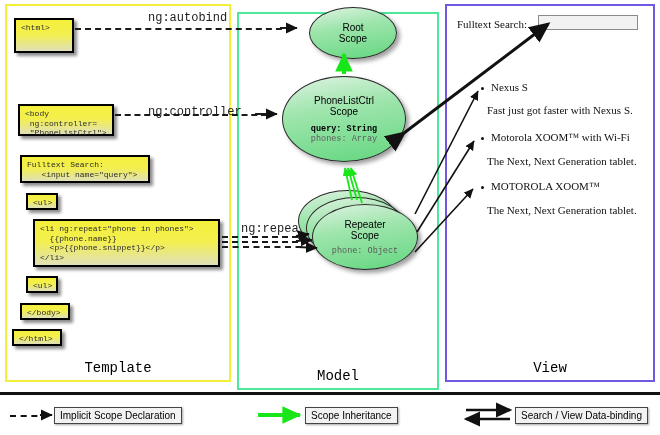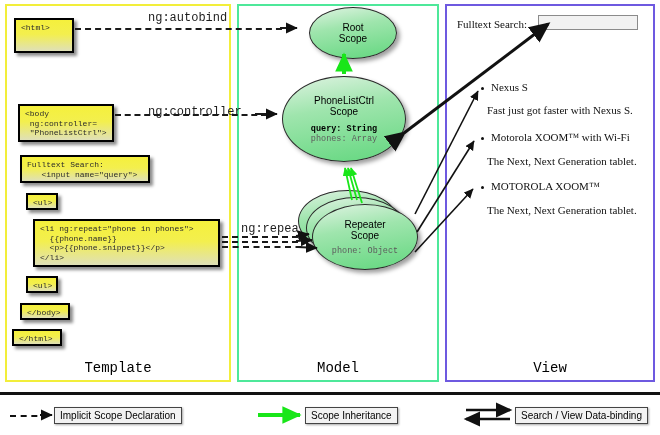--- a/index.html
+++ b/index.html
@@ -4,21 +4,21 @@
 <style>
   html,body{margin:0;padding:0;background:#ffffff;}
   body{width:660px;height:435px;position:relative;overflow:hidden;
        font-family:"Liberation Sans",sans-serif;}
 
   #stage{position:absolute;left:0;top:0;width:660px;height:435px;}
 
   
   .panel{position:absolute;background:#ffffff;box-sizing:border-box;}
   .panel.template{left:5px;  top:4px; width:226px; height:378px; border:2px solid #f2ee3a;}
-  .panel.model{   left:237px;top:4px; width:202px; height:378px; border:2px solid #4ee89a;}
+  .panel.model{   left:237px;top:12px; width:202px; height:378px; border:2px solid #4ee89a;}
   .panel.view{    left:445px;top:4px; width:210px; height:378px; border:2px solid #6e59e0;}
 
   .panel-label{position:absolute;bottom:4px;left:0;width:100%;text-align:center;
                font-size:14px;color:#000;font-family:Liberation Mono, monospace;}
 
   
   .codebox{position:absolute;box-sizing:border-box;border:2px solid #000;
            background:linear-gradient(180deg,#f5f03c 0%,#f3ef4e 46%,#dfe0b8 100%);
            box-shadow:3px 3px 3px rgba(0,0,0,0.45);
            font-family:"Liberation Mono",monospace;font-size:8px;line-height:9.5px;
@@ -69,21 +69,21 @@
   </div>
   <div class="panel model">
     <div class="panel-label">Model</div>
   </div>
   <div class="panel view">
     <div class="panel-label">View</div>
   </div>
 
   <div class="codebox" style="left:14px;top:18px;width:60px;height:35px;">&lt;html&gt;</div>
 
-  <div class="codebox" style="left:18px;top:104px;width:96px;height:38px;">&lt;body
+  <div class="codebox" style="left:18px;top:104px;width:96px;height:32px;">&lt;body
  ng:controller=
  "PhoneListCtrl"&gt;</div>
 
   <div class="codebox" style="left:20px;top:155px;width:130px;height:28px;">Fulltext Search:
    &lt;input name="query"&gt;</div>
 
   <div class="codebox" style="left:26px;top:193px;width:32px;height:17px;">&lt;ul&gt;</div>
 
   <div class="codebox" style="left:33px;top:219px;width:187px;height:48px;">&lt;li ng:repeat="phone in phones"&gt;
   {{phone.name}}

